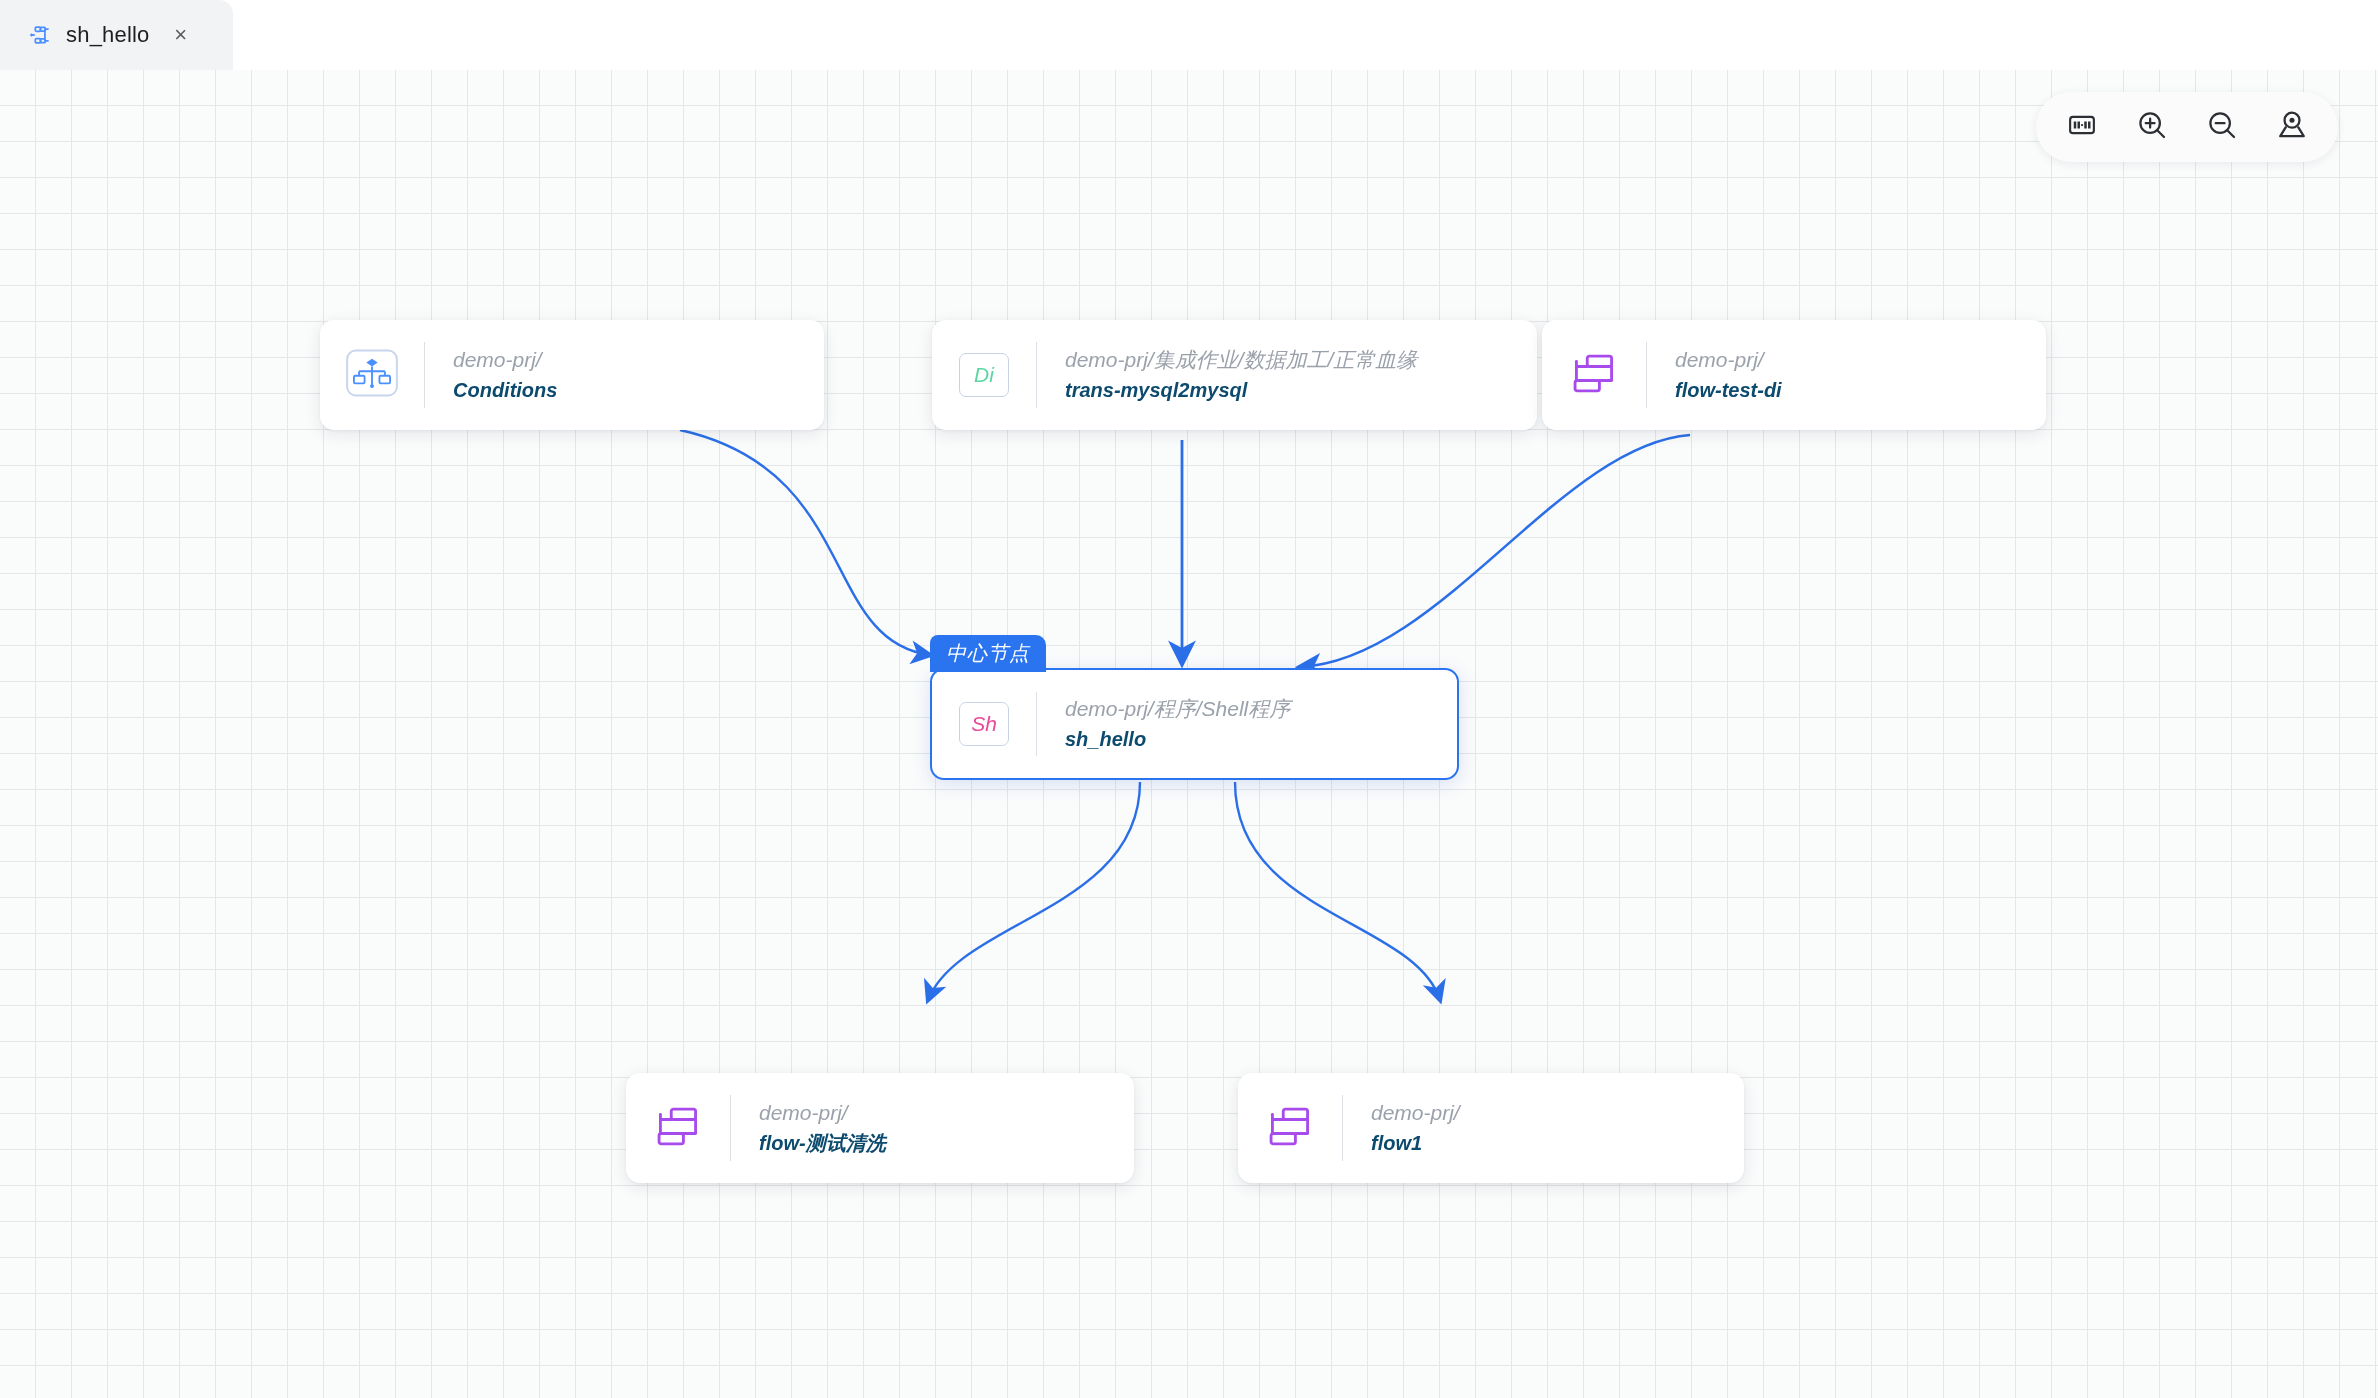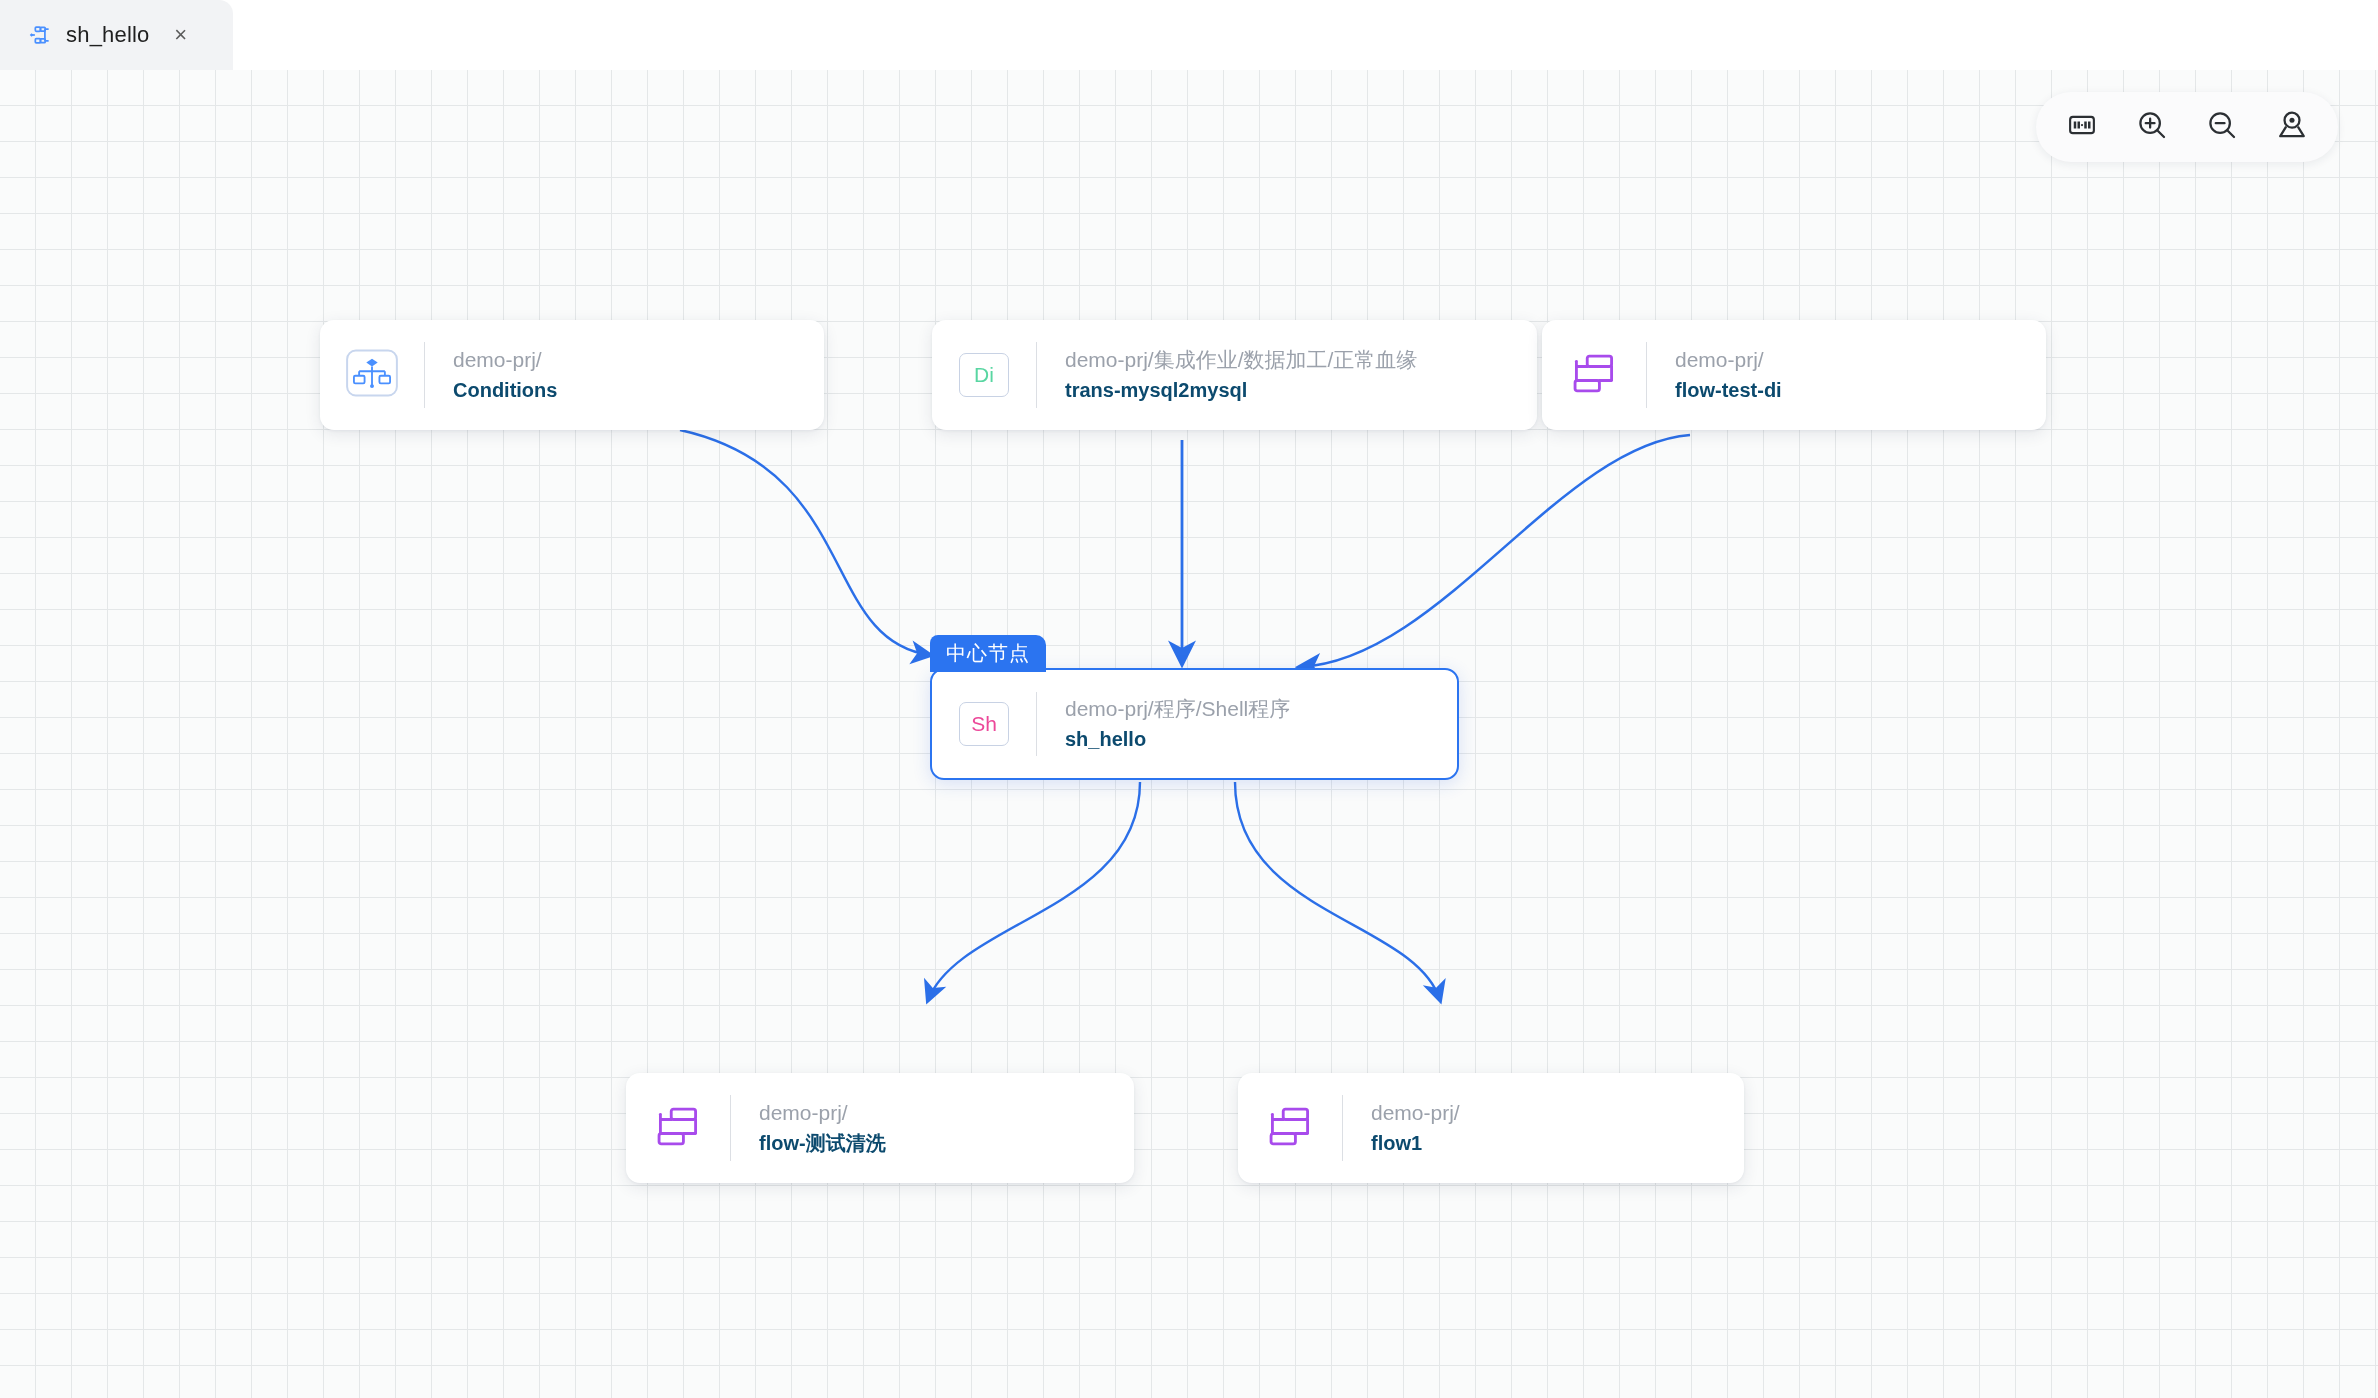--- a/index.html
+++ b/index.html
@@ -42,20 +42,21 @@
   .canvas {
     position: absolute; left: 0; top: 70px;
     width: 2378px; height: 1328px;
     background-color: #fafbfb;
     background-image:
       linear-gradient(to right, #e4e7e8 1px, transparent 1px),
       linear-gradient(to bottom, #e4e7e8 1px, transparent 1px);
     background-size: 36px 36px;
     background-position: -1px -1px;
     overflow: hidden;
+    font-style: italic;
   }
   .edges { position: absolute; left: 0; top: 0; width: 2378px; height: 1328px; }
 
   
   .toolbar {
     position: absolute; right: 40px; top: 22px;
     height: 70px;
     background: #fbfbfc;
     border-radius: 35px;
     box-shadow: 0 2px 10px rgba(30,40,60,.08);

